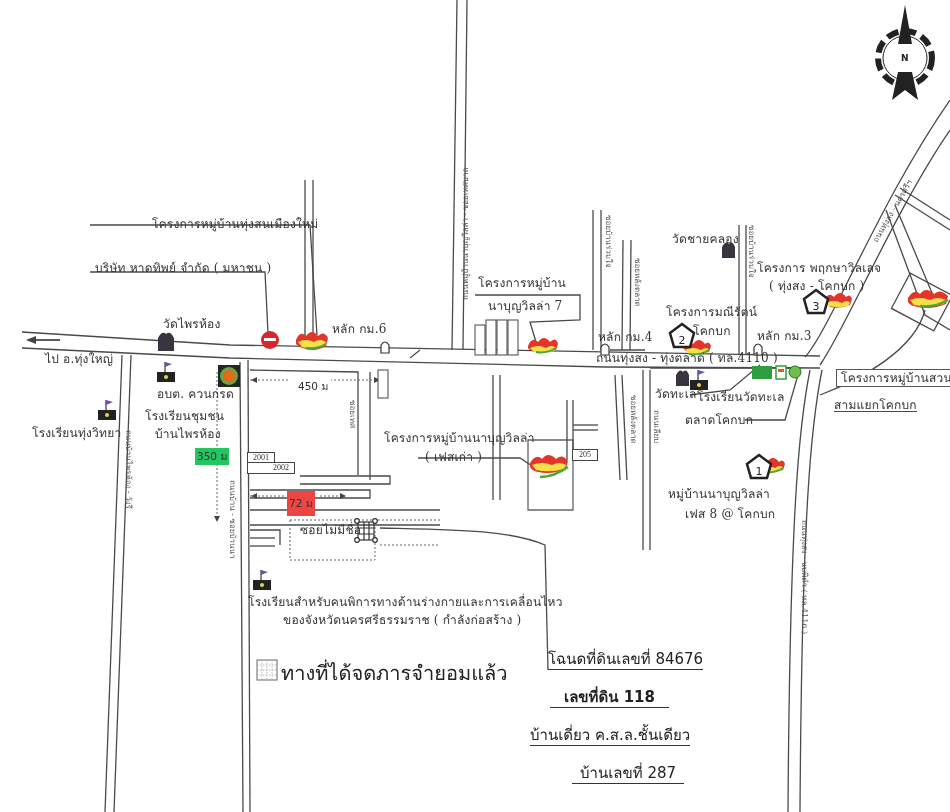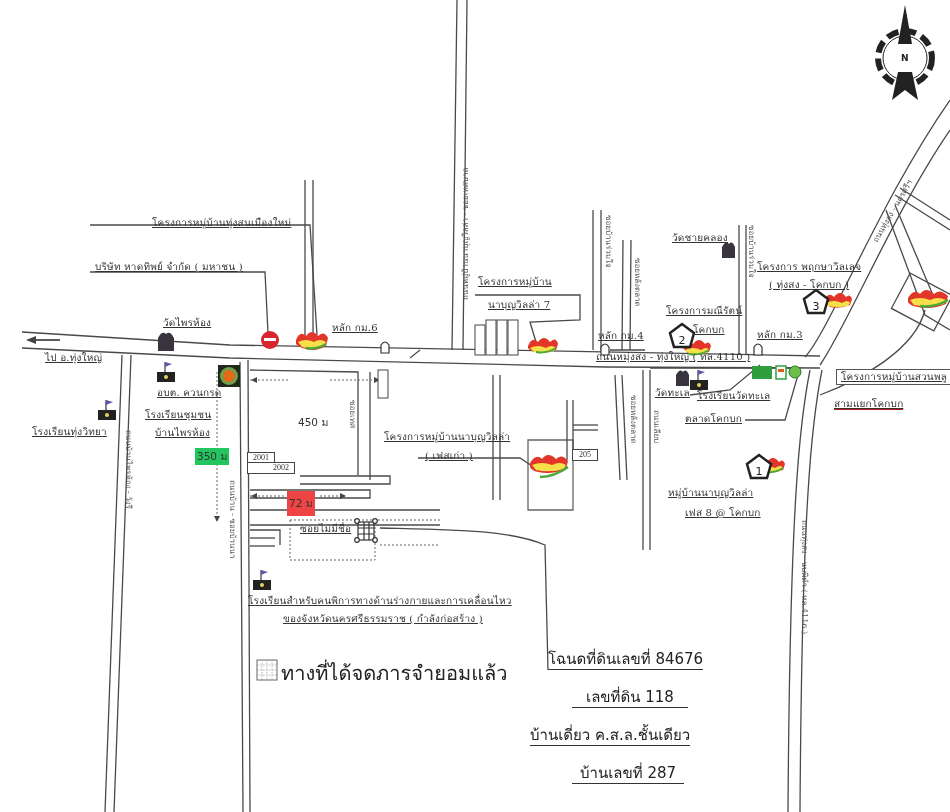--- a/index.html
+++ b/index.html
@@ -1,18 +1,18 @@
 <!DOCTYPE html>
 <html><head>
 <meta charset="utf-8">
 <style>
   html, body { margin:0; padding:0; background:#ffffff; }
   body { width:950px; height:812px; position:relative; overflow:hidden; font-family:"DejaVu Serif","Liberation Serif",serif; color:#222; }
   svg { position:absolute; left:0; top:0; }
-  .lbl { position:absolute; font-family:"DejaVu Serif","Liberation Serif",serif; font-size:10px; color:#333; white-space:nowrap; line-height:1; letter-spacing:0.2px;text-decoration:underline; }
+  .lbl { position:absolute; font-family:"DejaVu Serif","Liberation Serif",serif; font-size:12px; color:#333; white-space:nowrap; line-height:1; letter-spacing:0.2px; }
   .vert { position:absolute; font-family:"DejaVu Serif","Liberation Serif",serif; font-size:8px; color:#555; white-space:nowrap; transform-origin:left top; line-height:1; }
   .big { position:absolute; font-family:"DejaVu Sans","Liberation Sans",sans-serif; font-size:15px; color:#222; white-space:nowrap; line-height:1; }
   .big.u { border-bottom:1.5px solid #333; padding-bottom:2px; }
   .legend-text { position:absolute; font-family:"DejaVu Sans","Liberation Sans",sans-serif; font-size:20px; color:#222; white-space:nowrap; }
   .dist { position:absolute; font-family:"DejaVu Sans","Liberation Sans",sans-serif; font-size:10.5px; color:#333; white-space:nowrap; }
   .boxlbl { position:absolute; font-size:8px; font-family:Liberation Serif, serif; color:#333; border:1px solid #444; background:#fff; text-align:center; line-height:10px; }
   .compass-n { position:absolute; font-family:"DejaVu Sans","Liberation Sans",sans-serif; font-size:9px; font-weight:bold; color:#222; }
 </style>
 </head>
 <body>
@@ -260,21 +260,21 @@
 <span class="lbl" style="left:672px;top:233px;">วัดชายคลอง</span>
 <span class="lbl" style="left:666px;top:306px;">โครงการมณีรัตน์</span>
 <span class="lbl" style="left:693px;top:325px;">โคกบก</span>
 <span class="lbl" style="left:757px;top:262px;">โครงการ พฤกษาวิลเลจ</span>
 <span class="lbl" style="left:769px;top:280px;">( ทุ่งสง - โคกบก )</span>
 <span class="lbl" style="left:757px;top:330px;">หลัก กม.3</span>
 
 <span class="lbl" style="left:836px;top:369px;padding:2px 4px;border:1px solid #555;background:#fff;">โครงการหมู่บ้านสวนพลู</span>
 <span class="lbl" style="left:834px;top:399px;border-bottom:1px solid #b91c1c;">สามแยกโคกบก</span>
 
-<span class="lbl" style="left:596px;top:352px;">ถนนหมุ่งสง - ทุ่งใหญ่ ( ทล.4110 )</span>
+<span class="lbl" style="left:596px;top:352px;">ถนนทุ่งสง - ทุ่งตลาด่ ( ทล.4110 )</span>
 
 <span class="lbl" style="left:655px;top:388px;">วัดทะเล</span>
 <span class="lbl" style="left:697px;top:391px;">โรงเรียนวัดทะเล</span>
 <span class="lbl" style="left:685px;top:414px;">ตลาดโคกบก</span>
 
 <span class="lbl" style="left:157px;top:388px;">อบต. ควนกรด</span>
 <span class="lbl" style="left:145px;top:410px;">โรงเรียนชุมชน</span>
 <span class="lbl" style="left:155px;top:428px;">บ้านไพรห้อง</span>
 <span class="lbl" style="left:32px;top:427px;">โรงเรียนทุ่งวิทยา</span>
 
@@ -282,21 +282,21 @@
 <span class="lbl" style="left:425px;top:451px;">( เฟสเก่า )</span>
 
 <span class="lbl" style="left:668px;top:488px;">หมู่บ้านนาบุญวิลล่า</span>
 <span class="lbl" style="left:685px;top:508px;">เฟส 8 @ โคกบก</span>
 
 <span class="lbl" style="left:300px;top:524px;">ซอยไม่มีชื่อ</span>
 
 <span class="lbl" style="left:248px;top:596px;">โรงเรียนสำหรับคนพิการทางด้านร่างกายและการเคลื่อนไหว</span>
 <span class="lbl" style="left:283px;top:614px;">ของจังหวัดนครศรีธรรมราช ( กำลังก่อสร้าง )</span>
 
-<span class="dist" style="left:295px;top:378px;background:#fff;padding:0 3px;margin-top:36px;">450 ม</span>
+<span class="dist" style="left:295px;top:378px;background:#fff;padding:0 3px;">450 ม</span>
 <span class="dist" style="left:195px;top:448px;background:#22c55e;padding:0 2px;">350 ม</span>
 <span class="dist" style="left:287px;top:491px;background:#ef4444;padding:4px 2px;">72 ม</span>
 
 <span class="boxlbl" style="left:247px;top:452px;width:26px;">2001</span>
 <span class="boxlbl" style="left:247px;top:462px;width:26px;padding-left:20px;">2002</span>
 <span class="boxlbl" style="left:572px;top:449px;width:24px;">205</span>
 
 <span class="vert" style="left:462px;top:300px;transform:rotate(-90deg);">ถนนหมู่บ้านนาบุญวิลล่า - ซอยเทศบาล</span>
 <span class="vert" style="left:132px;top:430px;transform:rotate(90deg);">ถนนบ้านไพรห้อง - วังรี</span>
 <span class="vert" style="left:236px;top:480px;transform:rotate(90deg);">ถนนบ้าน - ซอยบ้านนา</span>
@@ -305,15 +305,15 @@
 <span class="vert" style="left:612px;top:215px;transform:rotate(90deg);">ซอยบ้านร่วมใจ</span>
 <span class="vert" style="left:641px;top:258px;transform:rotate(90deg);">ซอยหลังตลาด</span>
 <span class="vert" style="left:637px;top:395px;transform:rotate(90deg);">ซอยหลังตลาด</span>
 <span class="vert" style="left:660px;top:410px;transform:rotate(90deg);">ถนนเลียบ</span>
 <span class="vert" style="left:755px;top:225px;transform:rotate(90deg);">ซอยบ้านร่วมใจ</span>
 <span class="vert" style="left:356px;top:400px;transform:rotate(90deg);">ซอยเทศ</span>
 
 <span class="legend-text" style="left:281px;top:657px;">ทางที่ได้จดภารจำยอมแล้ว</span>
 
 <span class="big u" style="left:548px;top:652px;">โฉนดที่ดินเลขที่ 84676</span>
-<span class="big u" style="left:572px;top:690px;padding-left:14px;padding-right:14px;">เลขที่ดิน 118</span>
+<span class="big u" style="left:550px;top:690px;padding-left:14px;padding-right:14px;font-weight:bold;">เลขที่ดิน 118</span>
 <span class="big u" style="left:530px;top:728px;">บ้านเดี่ยว ค.ส.ล.ชั้นเดียว</span>
 <span class="big u" style="left:572px;top:766px;padding-left:8px;padding-right:8px;">บ้านเลขที่ 287</span>
 
 </body></html>

